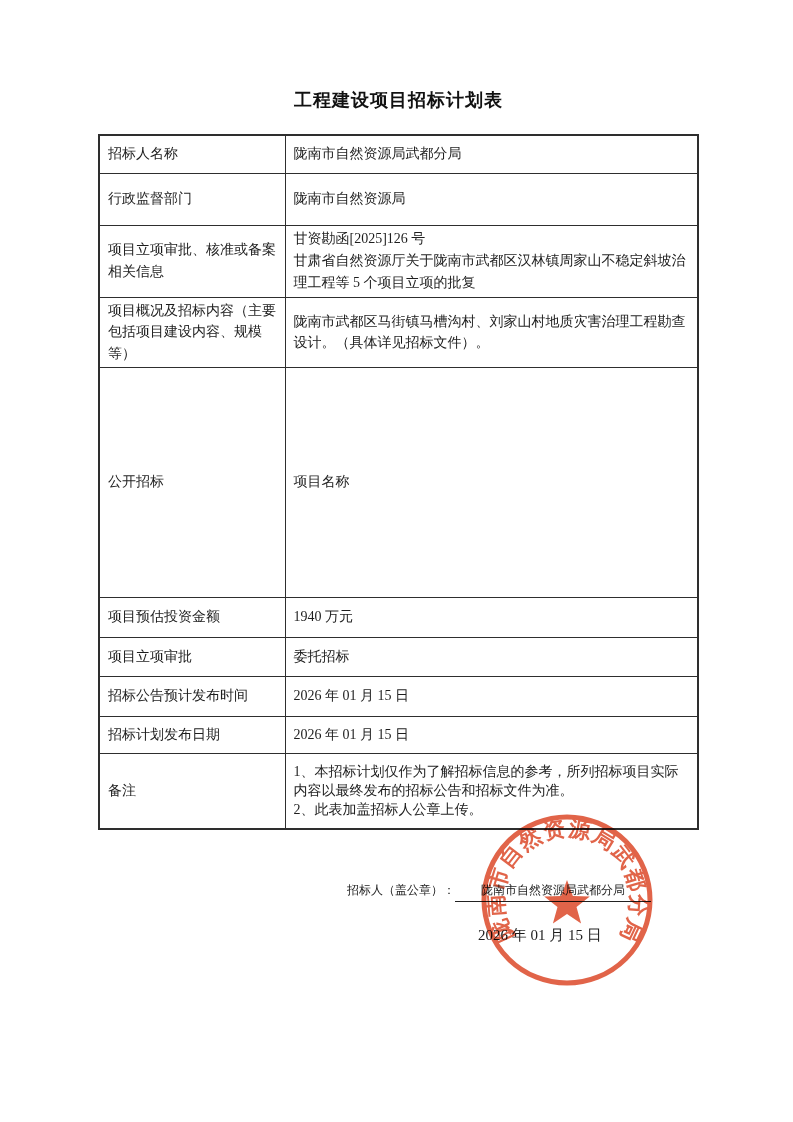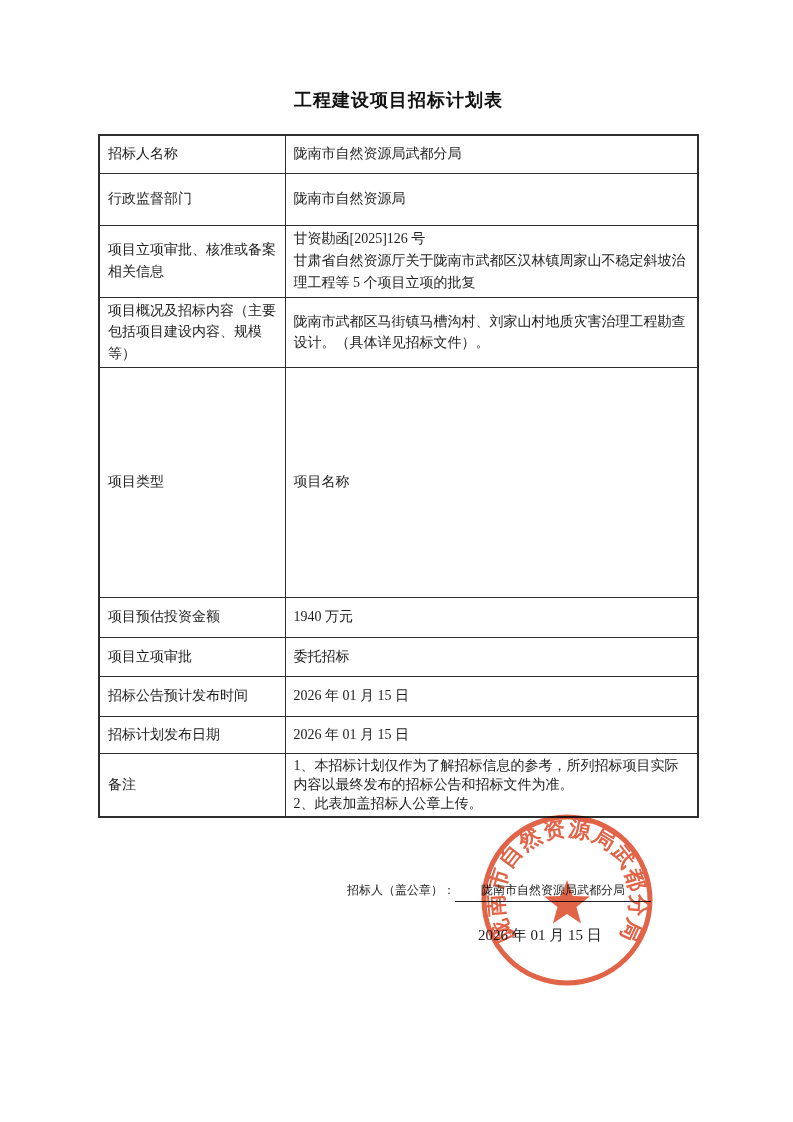--- a/index.html
+++ b/index.html
@@ -37,21 +37,21 @@
   table.plan-table td {
     border: 1px solid #2e2e2e;
     font-size: 14px;
     line-height: 1.6;
     vertical-align: middle;
     padding: 2px 8px;
     color: #1d1d1d;
   }
   table.plan-table td.label { padding: 2px 8px; }
   table.plan-table td.left { text-align: left; }
-  table.plan-table td.notes { line-height: 1.35; padding: 3px 8px; }
+  table.plan-table td.notes { line-height: 1.35; padding: 9px 8px; }
   .plan-table tr:nth-child(1)  { height: 38px; }
   .plan-table tr:nth-child(2)  { height: 52px; }
   .plan-table tr:nth-child(3)  { height: 39px; }
   .plan-table tr:nth-child(4)  { height: 70px; }
   .plan-table tr:nth-child(4) td { line-height: 1.55; }
   .plan-table tr:nth-child(5)  { height: 230px; }
   .plan-table tr:nth-child(6)  { height: 40px; }
   .plan-table tr:nth-child(7)  { height: 39px; }
   .plan-table tr:nth-child(8)  { height: 40px; }
   .plan-table tr:nth-child(9)  { height: 37px; }
@@ -124,21 +124,21 @@
         <td class="value">
           <div>甘资勘函[2025]126 号</div>
           <div>甘肃省自然资源厅关于陇南市武都区汉林镇周家山不稳定斜坡治理工程等 5 个项目立项的批复</div>
         </td>
       </tr>
       <tr>
         <td class="label left">项目概况及招标内容（主要包括项目建设内容、规模等）</td>
         <td class="value left">陇南市武都区马街镇马槽沟村、刘家山村地质灾害治理工程勘查设计。（具体详见招标文件）。</td>
       </tr>
       <tr>
-        <td class="label">项目类型</td>
+        <td class="label">公开招标</td>
         <td class="value">项目名称</td>
       </tr>
       <tr>
         <td class="label">项目预估投资金额</td>
         <td class="value">1940 万元</td>
       </tr>
       <tr>
         <td class="label">项目立项审批</td>
         <td class="value">委托招标</td>
       </tr>

